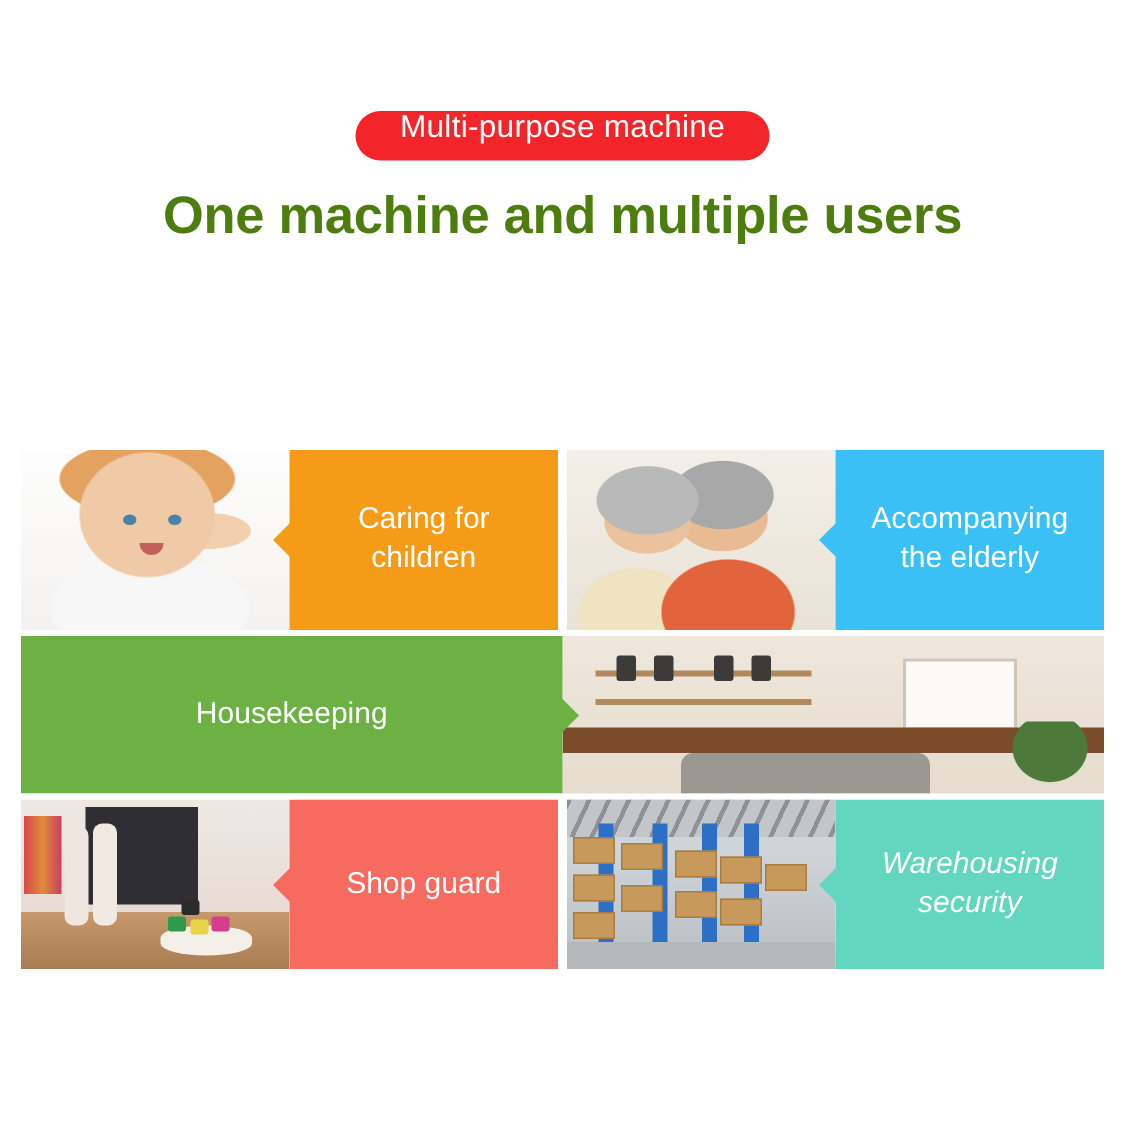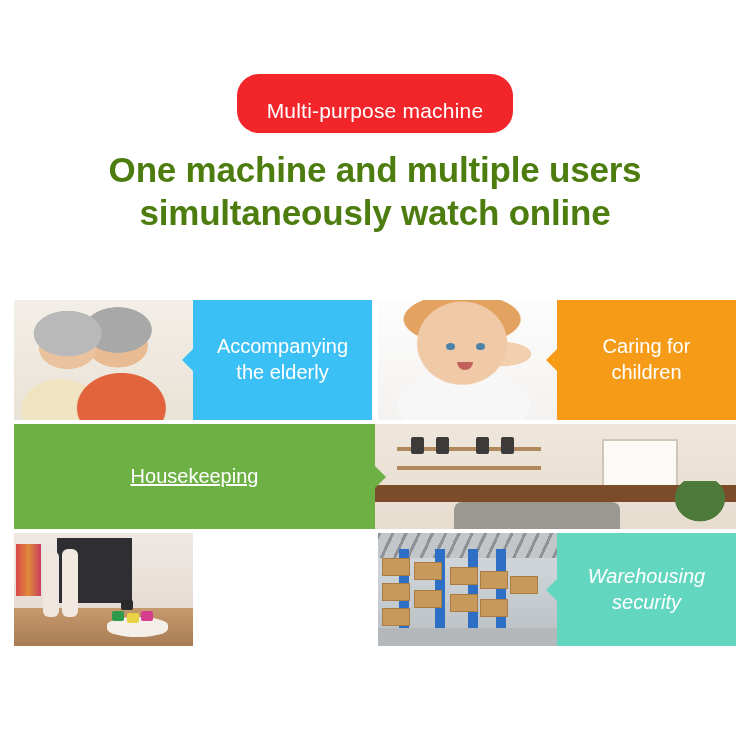--- a/index.html
+++ b/index.html
@@ -12,21 +12,21 @@
   .page{position:relative;width:750px;height:750px;}
 
   
   .header{padding-top:74px;text-align:center;}
   .badge{
     display:inline-block;
     background:#F2252B;
     color:#ffffff;
     font-size:21px;
     line-height:1;
-    padding:26px 30px 12px;
+    padding:0 30px 12px;
     border-radius:22px;
     letter-spacing:.2px;
   }
   .headline{
     margin:16px auto 0;
     width:660px;
     color:#4d7c0f;
     font-size:35px;
     font-weight:bold;
     line-height:1.22;
@@ -162,47 +162,46 @@
 </style>
 </head>
 <body>
 
 <div class="page">
 
   <div class="header">
     <div class="badge">Multi-purpose machine</div>
     <div class="headline">
       <span class="l1">One machine and multiple users</span>
-      <span class="l2">simultaneously watch online</span>
     </div>
   </div>
 
   <div class="grid">
 
     <div class="row r1">
-
-      <div class="cell">
-        <div class="photo">
-          <div class="ph ph-elder"></div>
-        </div>
-        <div class="panel notch-left" style="background:#3AC0F5;color:#3AC0F5;">
-          <span class="ptext" style="color:#ffffff;">Accompanying the elderly</span>
-        </div>
-      </div>
 
       <div class="cell">
         <div class="photo">
           <div class="ph ph-baby">
             <span class="eye l"></span>
               <span class="eye r"></span>
               <span class="mouth"></span>
           </div>
         </div>
         <div class="panel notch-left" style="background:#F59B17;color:#F59B17;">
           <span class="ptext" style="color:#ffffff;">Caring for children</span>
+        </div>
+      </div>
+
+      <div class="cell">
+        <div class="photo">
+          <div class="ph ph-elder"></div>
+        </div>
+        <div class="panel notch-left" style="background:#3AC0F5;color:#3AC0F5;">
+          <span class="ptext" style="color:#ffffff;">Accompanying the elderly</span>
         </div>
       </div>
 
     </div>
 
     <div class="row r2">
 
 
       <div class="cell rev">
         <div class="photo">
@@ -213,21 +212,21 @@
               <span class="jar b"></span>
             <span class="jar c"></span>
               <span class="jar d"></span>
             <span class="frame"></span>
               <span class="counter"></span>
             <span class="sofa"></span>
               <span class="plant"></span>
           </div>
         </div>
         <div class="panel notch-right" style="background:#6DB144;color:#6DB144;">
-          <span class="ptext" style="color:#ffffff;text-decoration:underline;">Housekeeping</span>
+          <span class="ptext" style="color:#ffffff;">Housekeeping</span>
         </div>
       </div>
 
     </div>
 
     <div class="row r3">
 
       <div class="cell">
         <div class="photo">
           <div class="ph ph-shop">
@@ -235,20 +234,23 @@
               <span class="floor"></span>
             <span class="rack"></span>
               <span class="man"></span>
               <span class="man2"></span>
             <span class="tbl"></span>
             <span class="bag g"></span>
               <span class="bag y"></span>
             <span class="bag p"></span>
               <span class="bag k"></span>
           </div>
+        </div>
+        <div class="panel notch-left" style="background:#F76A60;color:#F76A60;">
+          <span class="ptext" style="color:#ffffff;">Shop guard</span>
         </div>
       </div>
 
       <div class="cell">
         <div class="photo">
           <div class="ph ph-wh">
             <span class="roof"></span>
             <span class="col a"></span>
               <span class="col b"></span>
             <span class="col c"></span>

